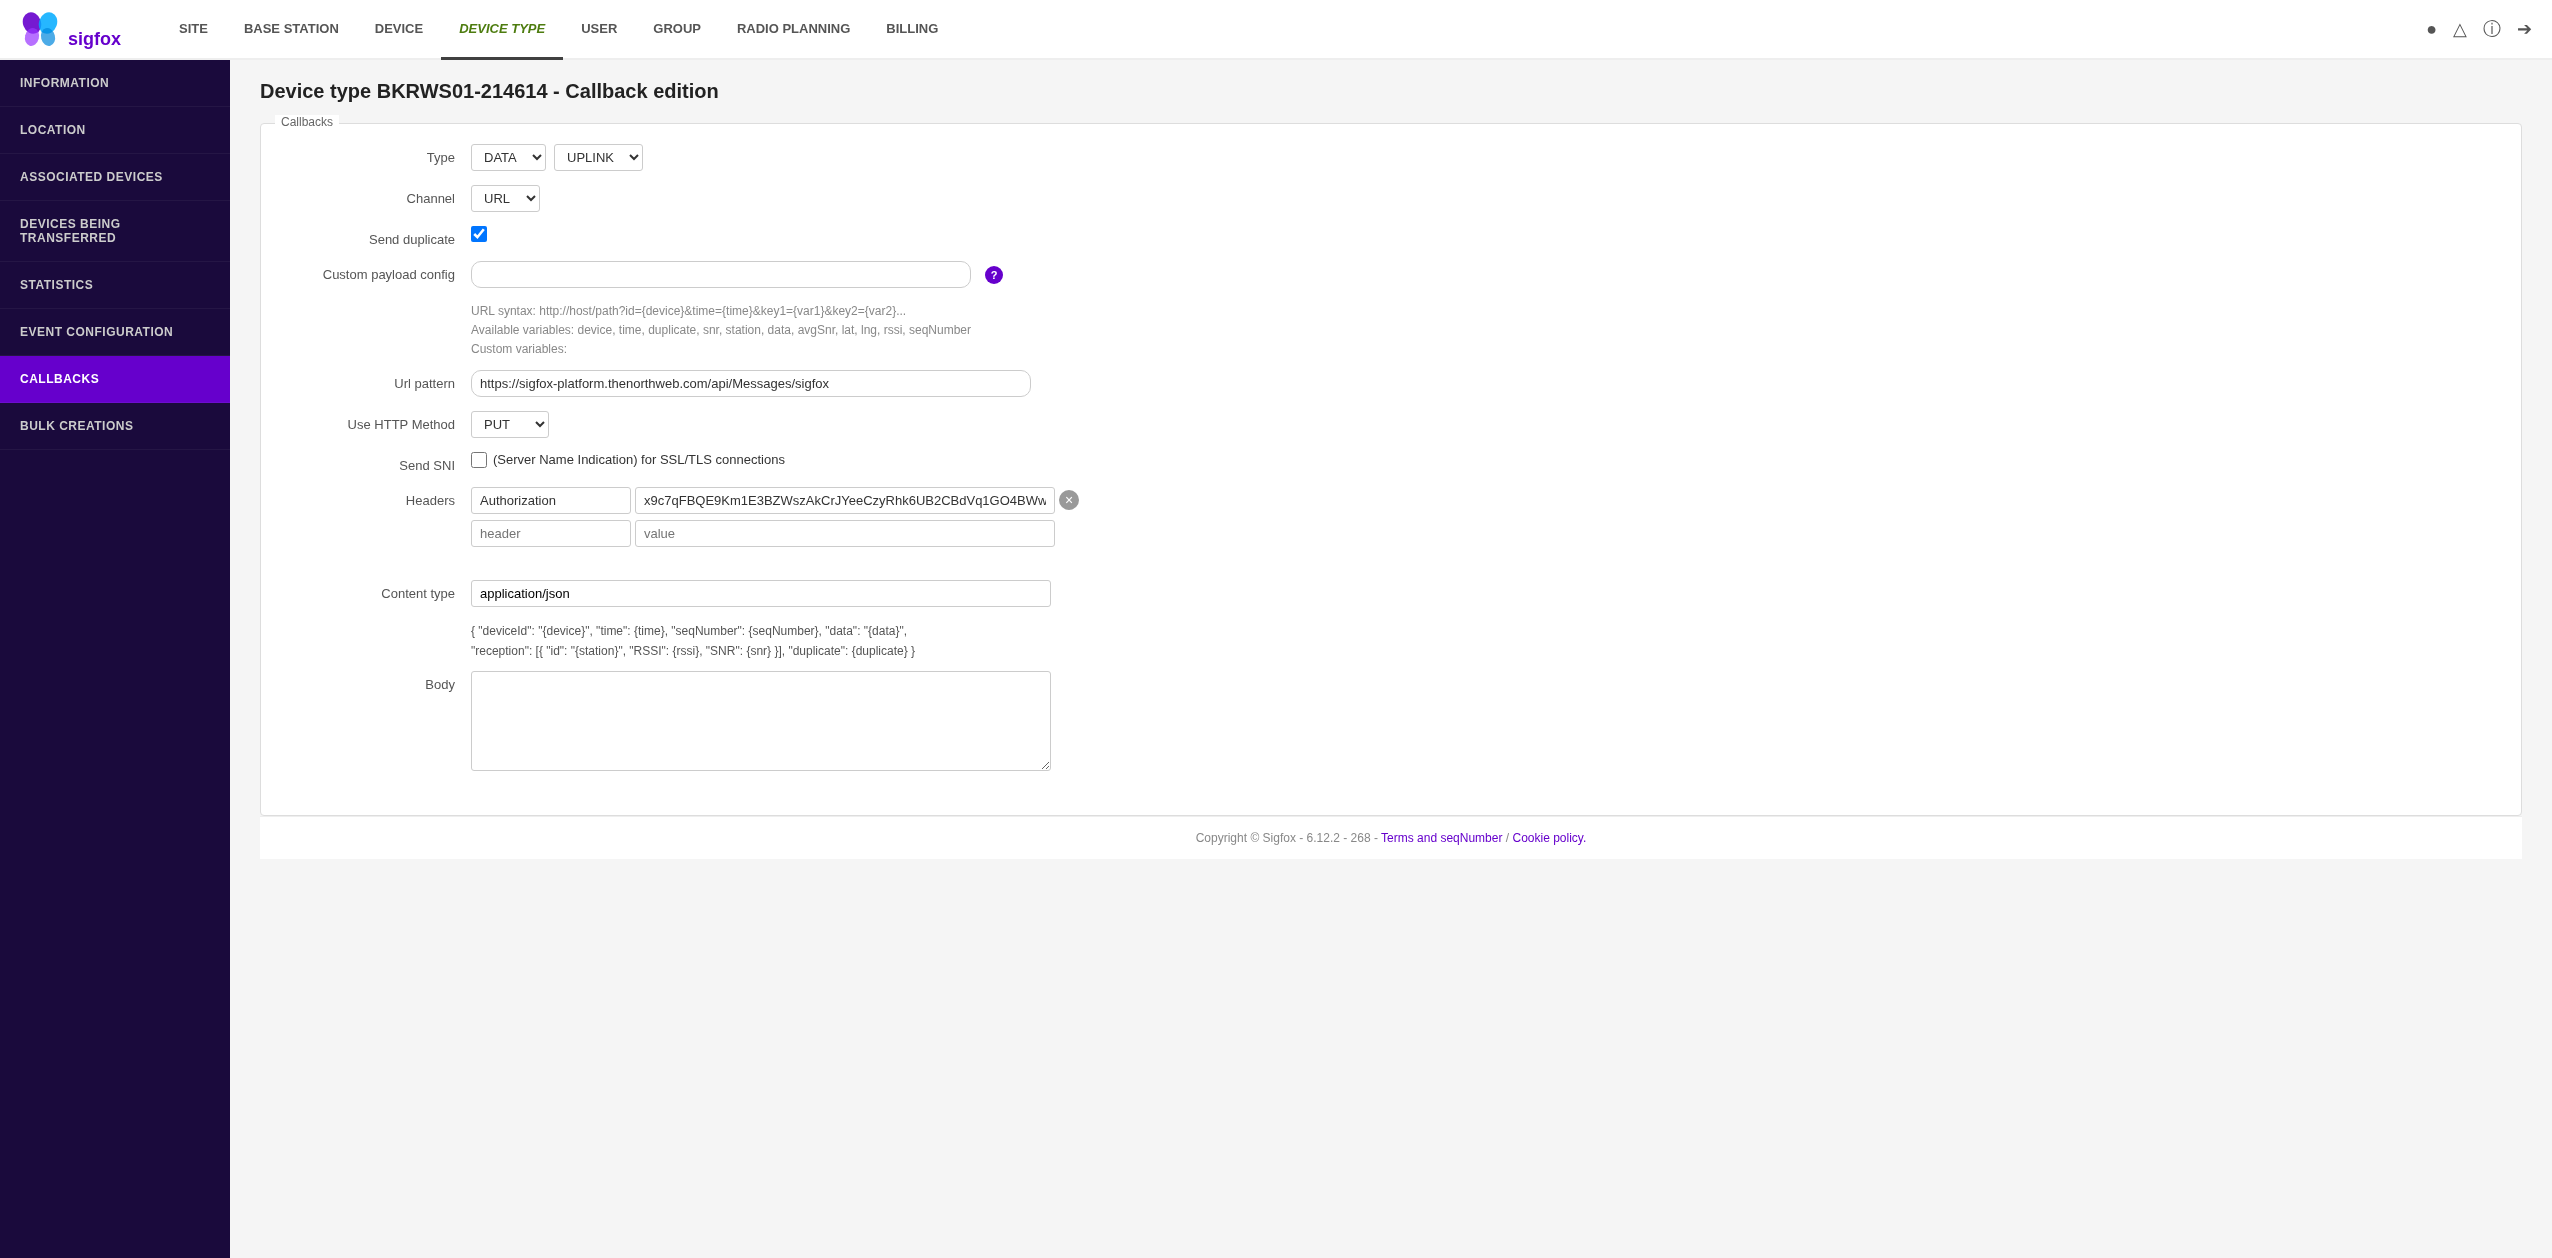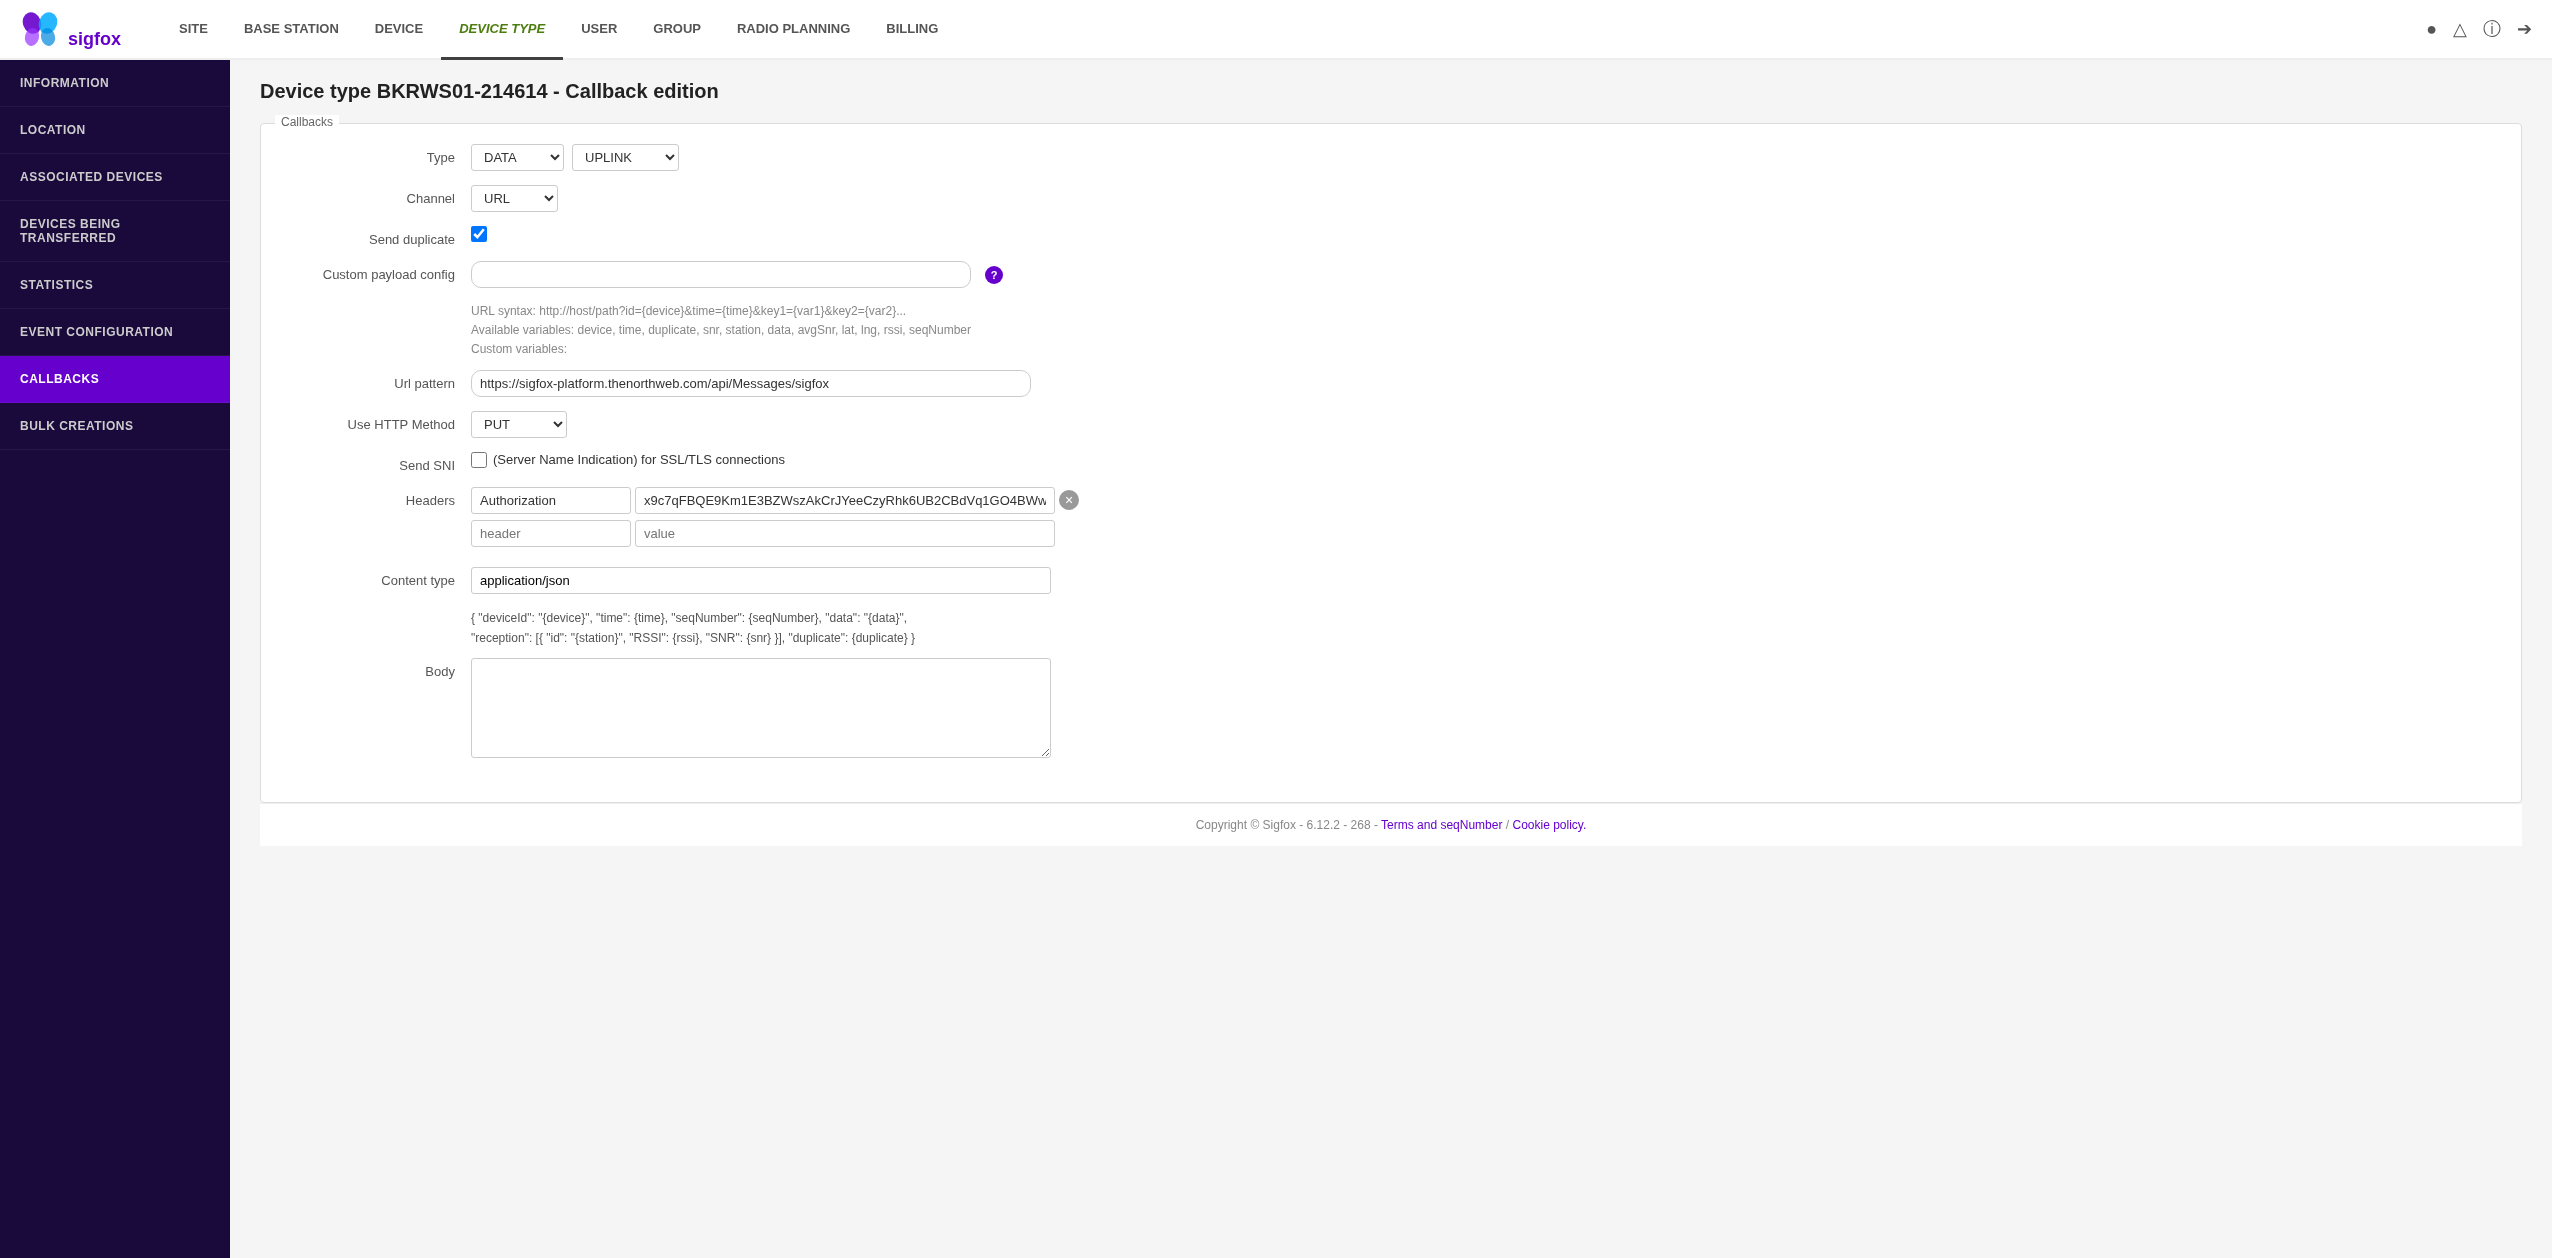--- a/index.html
+++ b/index.html
@@ -130,21 +130,21 @@
       flex-shrink: 0;
     }
     .form-control-group {
       display: flex;
       align-items: center;
       gap: 8px;
       flex: 1;
     }
 
     select {
-      padding: 4px 30px 4px 8px;
+      padding: 4px 12px 4px 8px;
       border: 1px solid #ccc;
       border-radius: 3px;
       background: #fff;
       font-size: 13px;
       appearance: auto;
       cursor: pointer;
       color: #333;
     }
 
     input[type="checkbox"] {
@@ -388,21 +388,21 @@
             <span class="header-remove">×</span>
           </div>
 
           <div class="header-row">
             <input type="text" class="header-input header-key" placeholder="header" style="">
             <input type="text" class="header-input header-value" placeholder="value" style="">
           </div>
         </div>
       </div>
 
-      <div class="form-row" style="margin-top:14px;">
+      <div class="form-row" style="margin-top:27px;">
         <div class="form-label">Content type</div>
         <div class="form-control-group">
           <input type="text" class="content-type-input" value="application/json" style="">
         </div>
       </div>
 
       <div style="margin-left:180px; margin-bottom: 10px;">
         <div class="json-body-text">{ "deviceId": "{device}", "time": {time}, "seqNumber": {seqNumber}, "data": "{data}",</div>
         <div class="json-body-text">"reception": [{ "id": "{station}", "RSSI": {rssi}, "SNR": {snr} }], "duplicate": {duplicate} }</div>
       </div>

